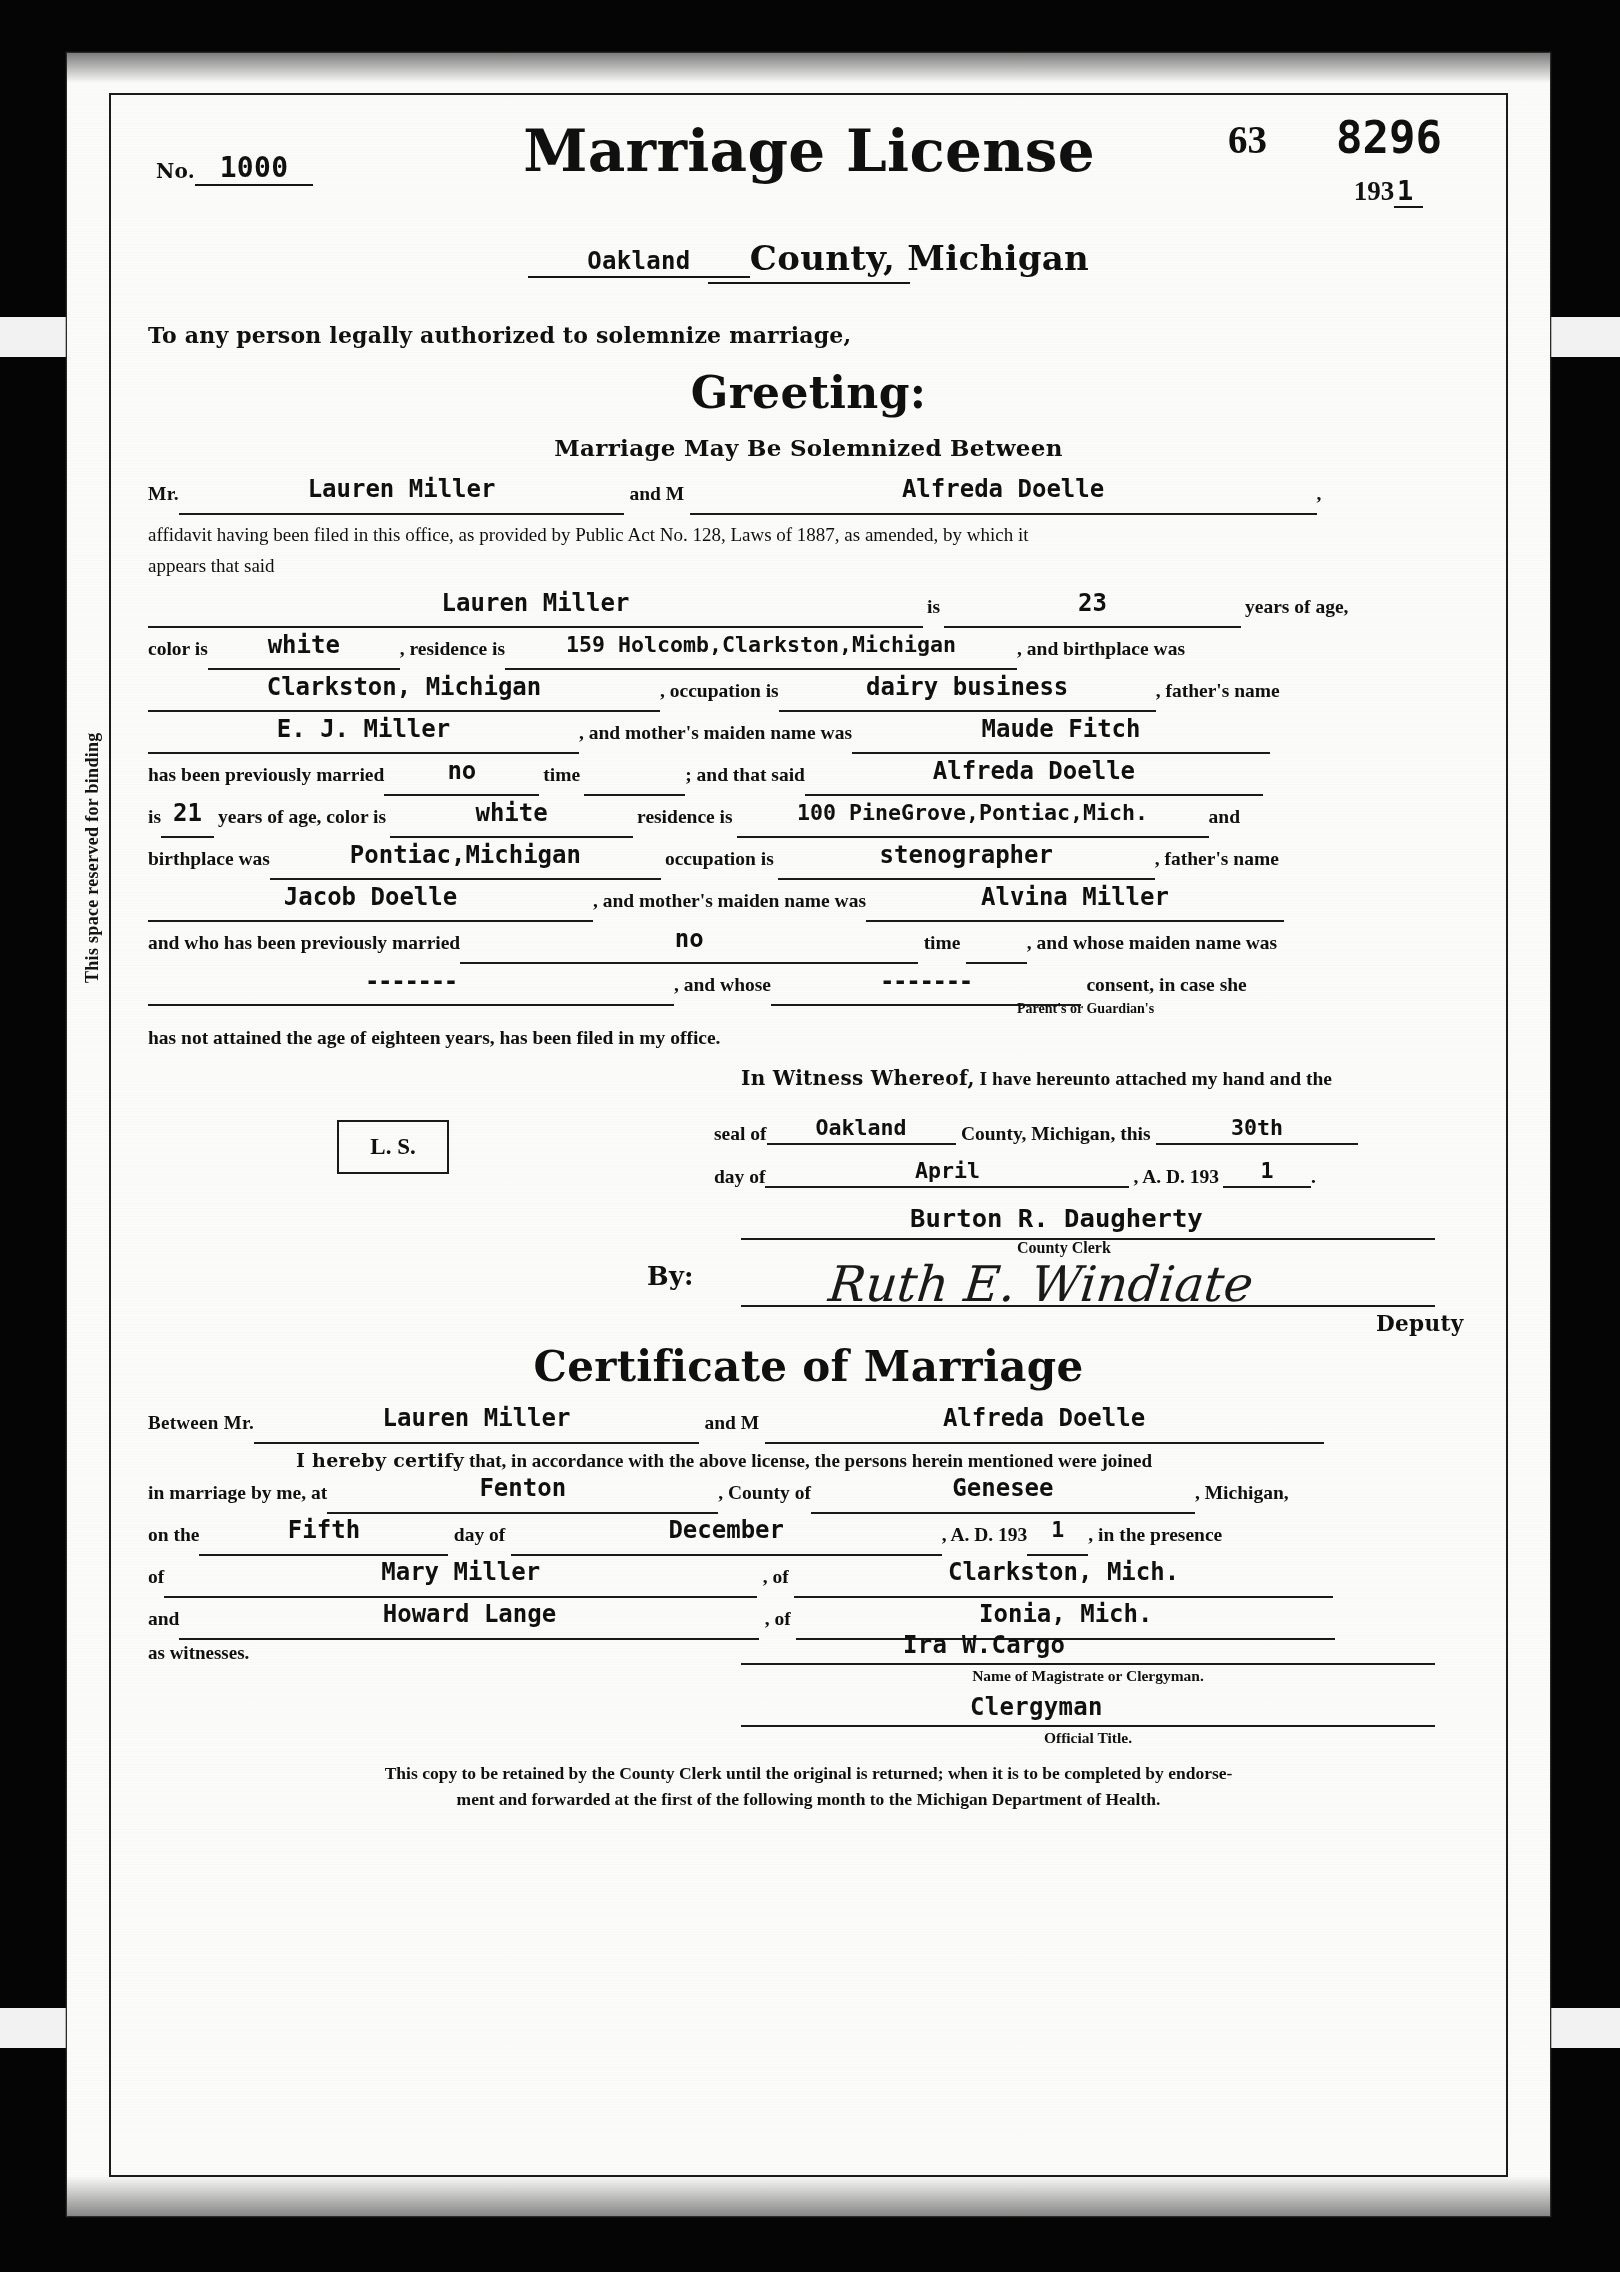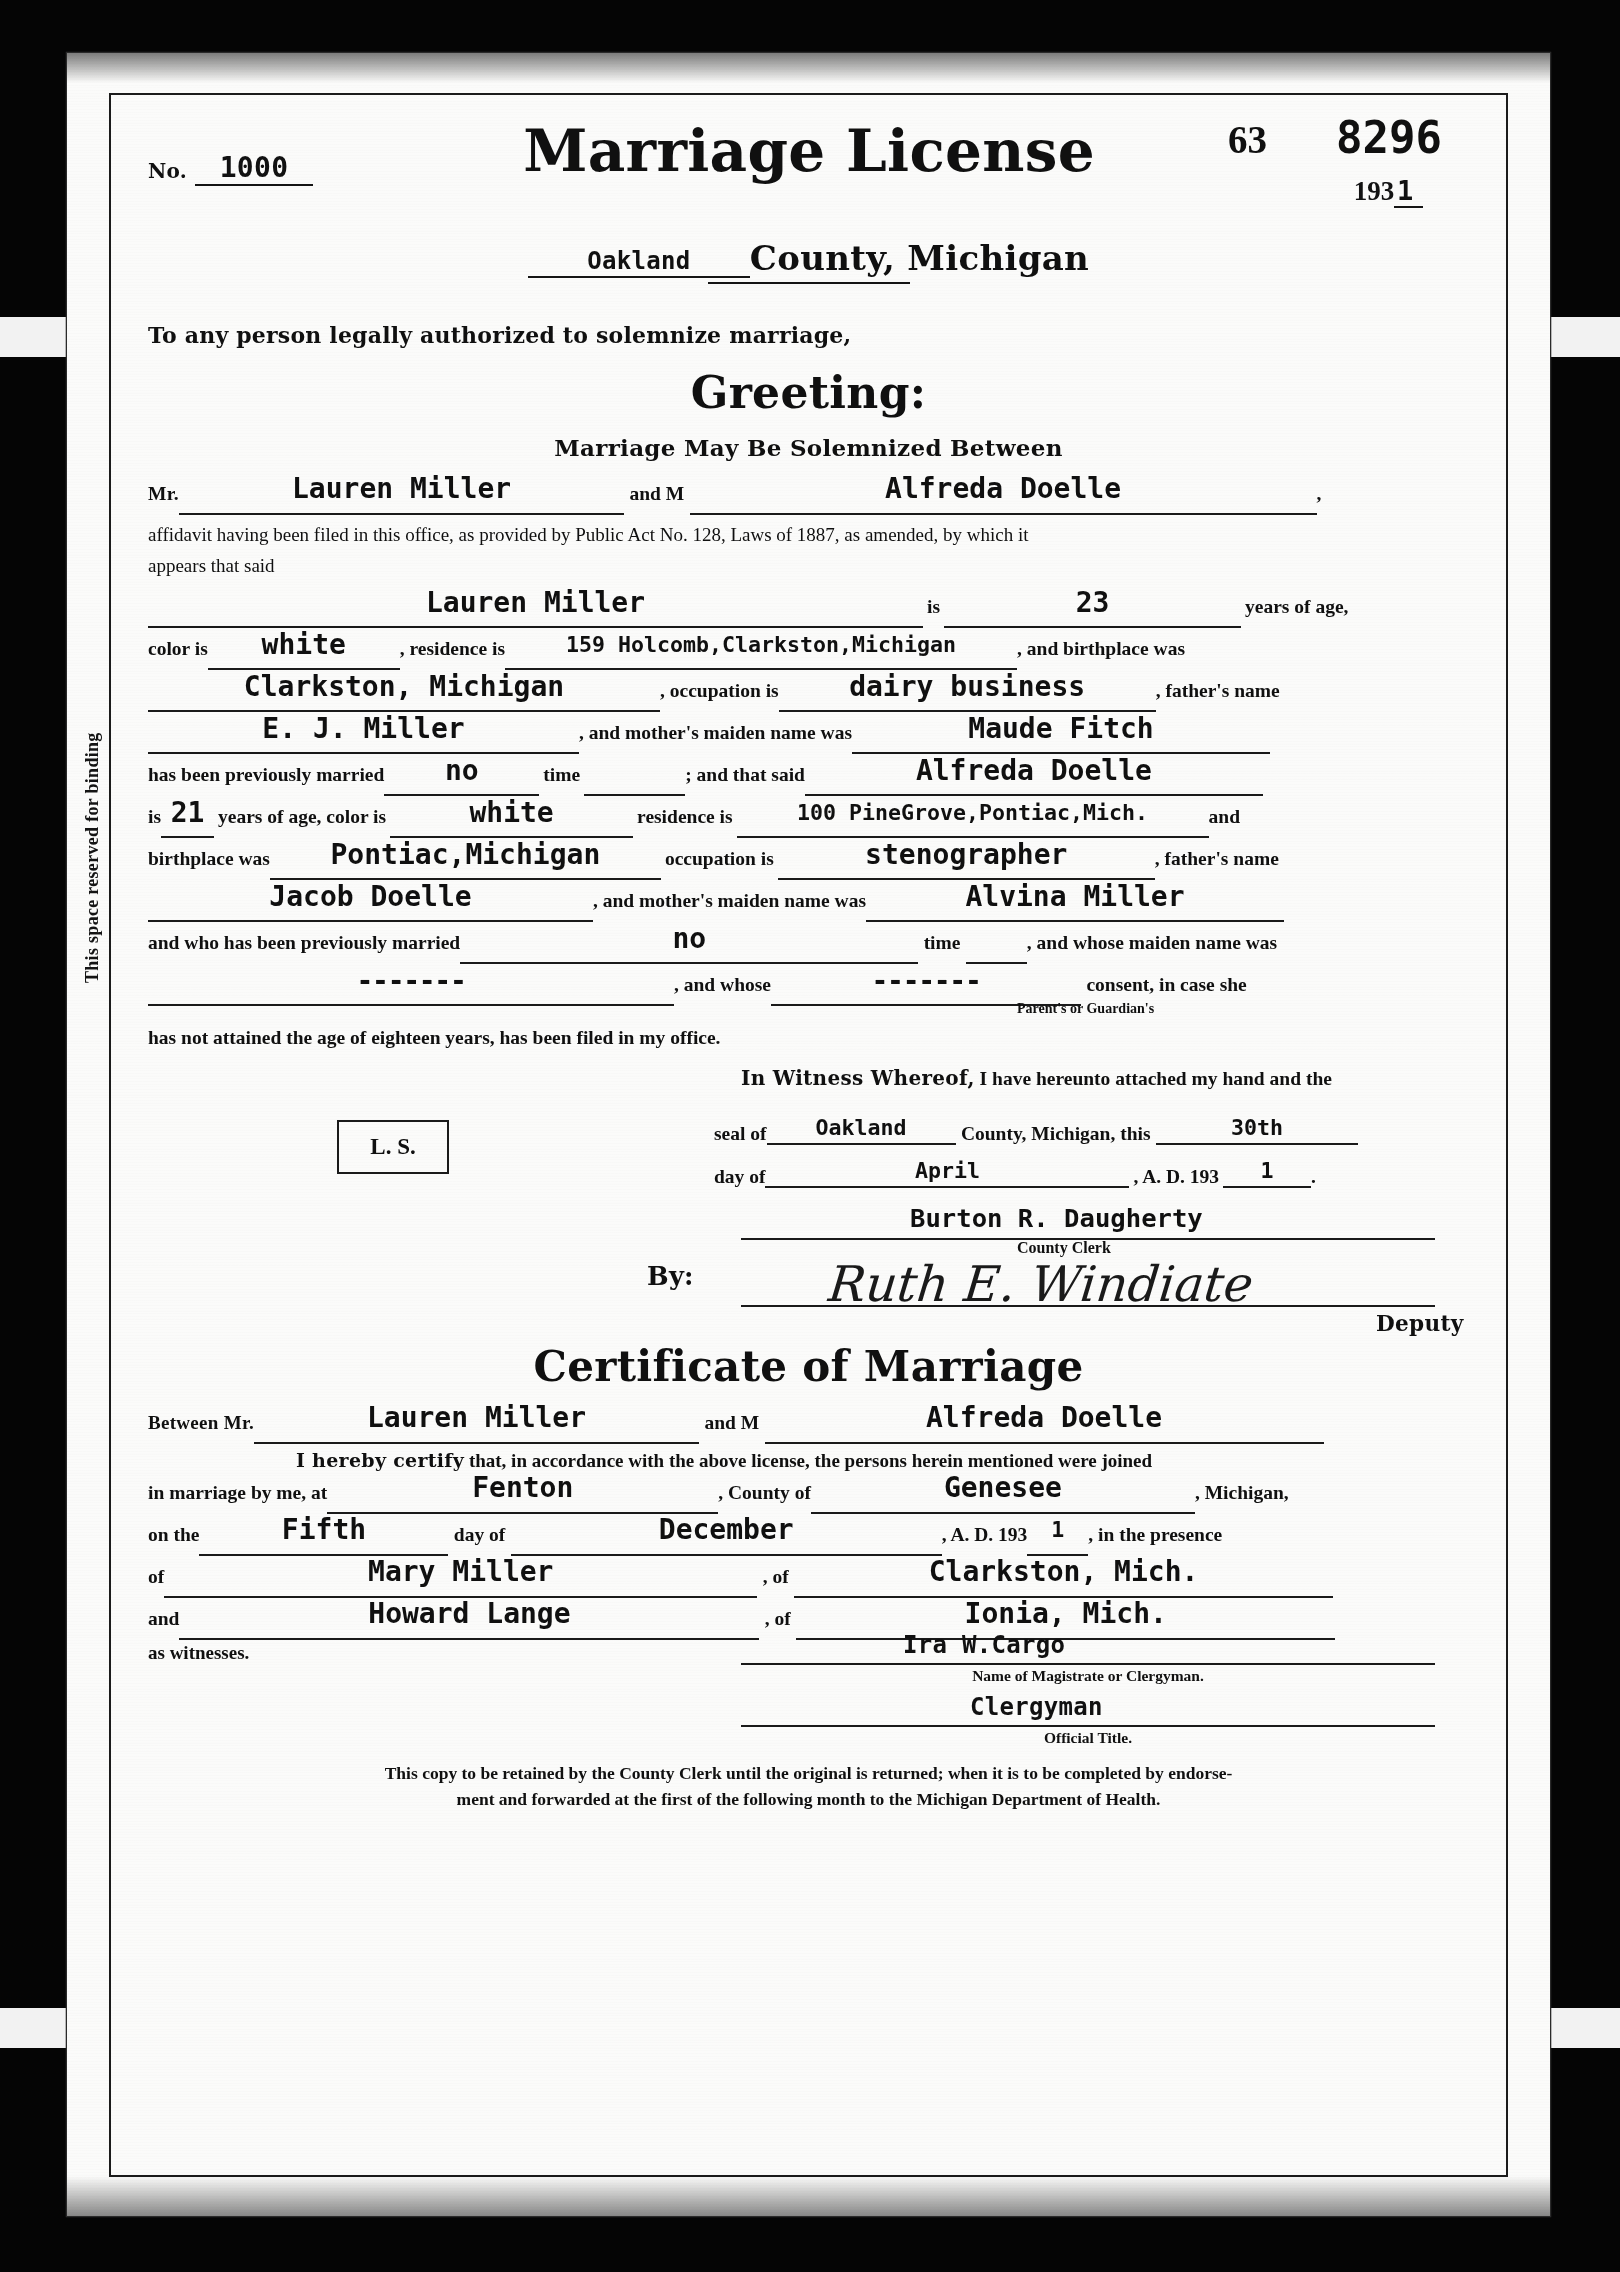--- a/index.html
+++ b/index.html
@@ -89,21 +89,21 @@
     font-weight: bold;
     color: #131313;
   }
 
   
   .hdr {
     position: relative;
     height: 121px;
   }
   .no-label {
-    position: absolute; left: 0; top: 42px;
+    position: absolute; left: 8px; top: 42px;
     font-size: 20px;
   }
   .no-value {
     position: absolute; left: 47px; top: 34px;
     font-size: 28px;
     border-bottom: 2px solid #151515;
     width: 118px;
     text-align: center;
   }
   .title-main {
@@ -191,21 +191,21 @@
     vertical-align: bottom;
     height: 35px;
     position: relative;
   }
   .blank .v {
     position: absolute;
     left: 0; right: 0;
     bottom: 2.7px;
     font-family: "DejaVu Sans Mono", monospace;
     font-weight: bold;
-    font-size: 28px;
+    font-size: 24px;
     color: #101010;
     white-space: nowrap;
     overflow: visible;
   }
   .blank .v.sm { font-size: 21.6px; }
 
   .para {
     font-size: 19px;
     line-height: 31px;
     margin-top: 4px;

